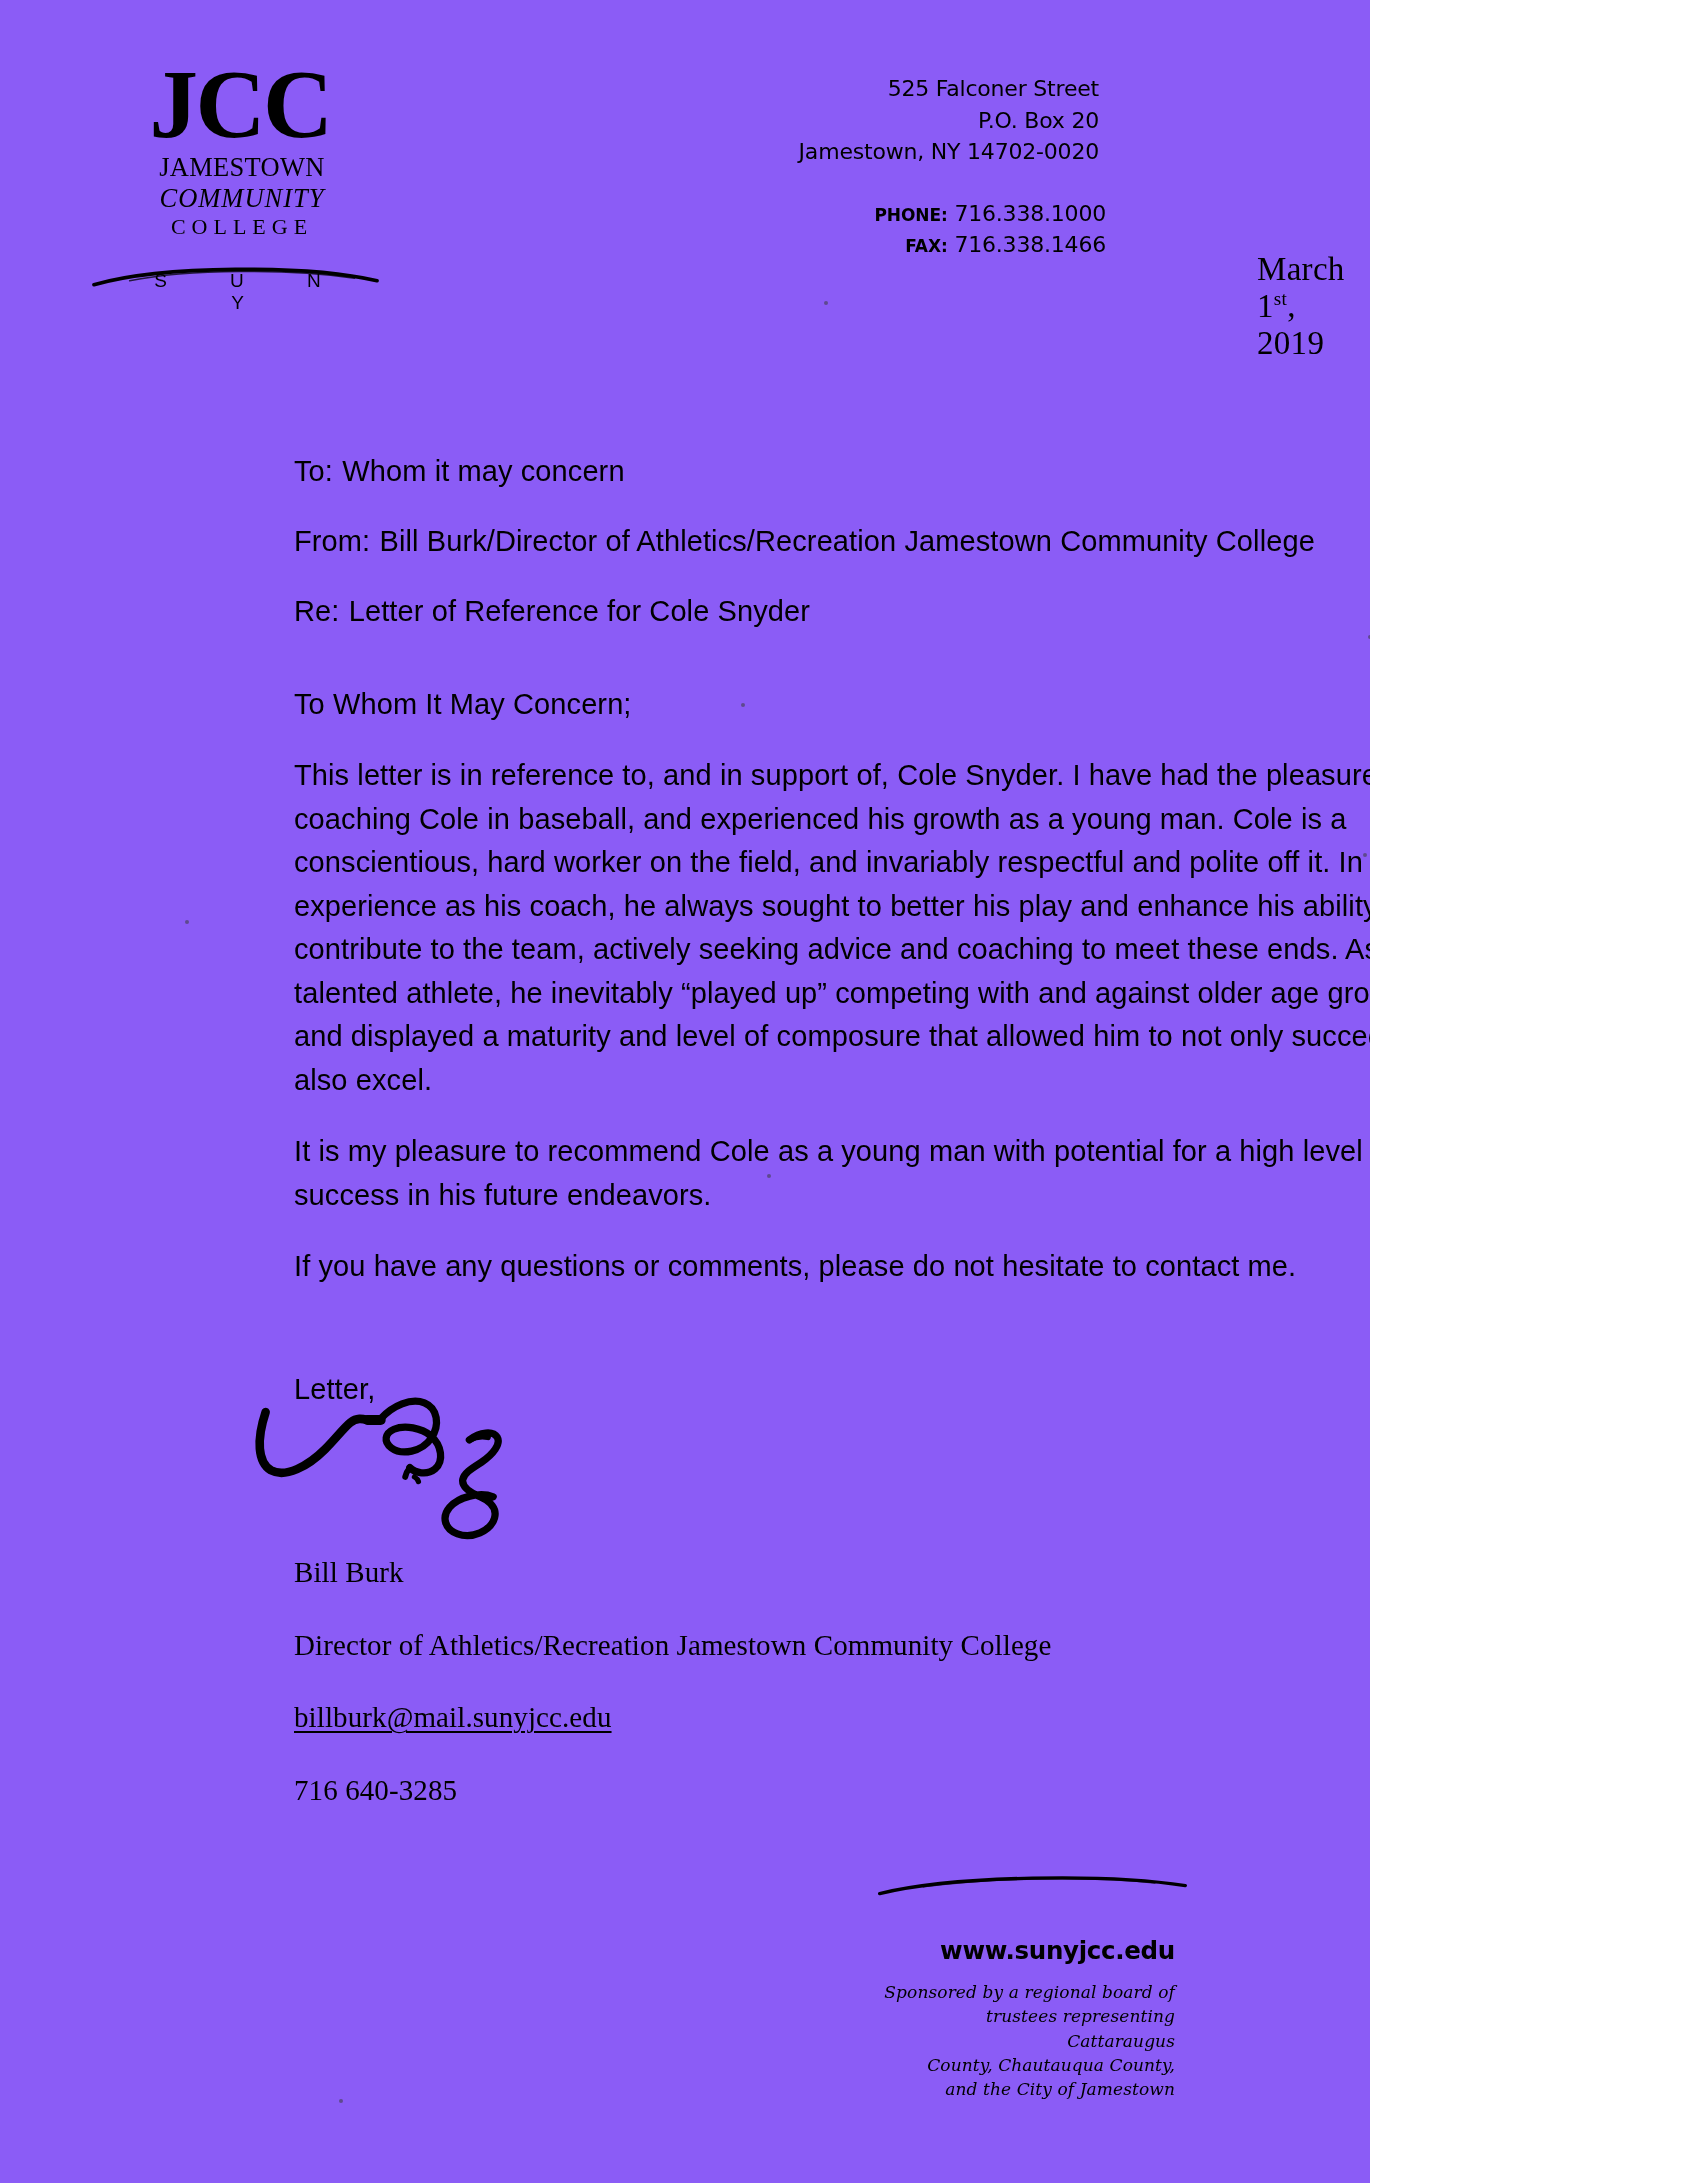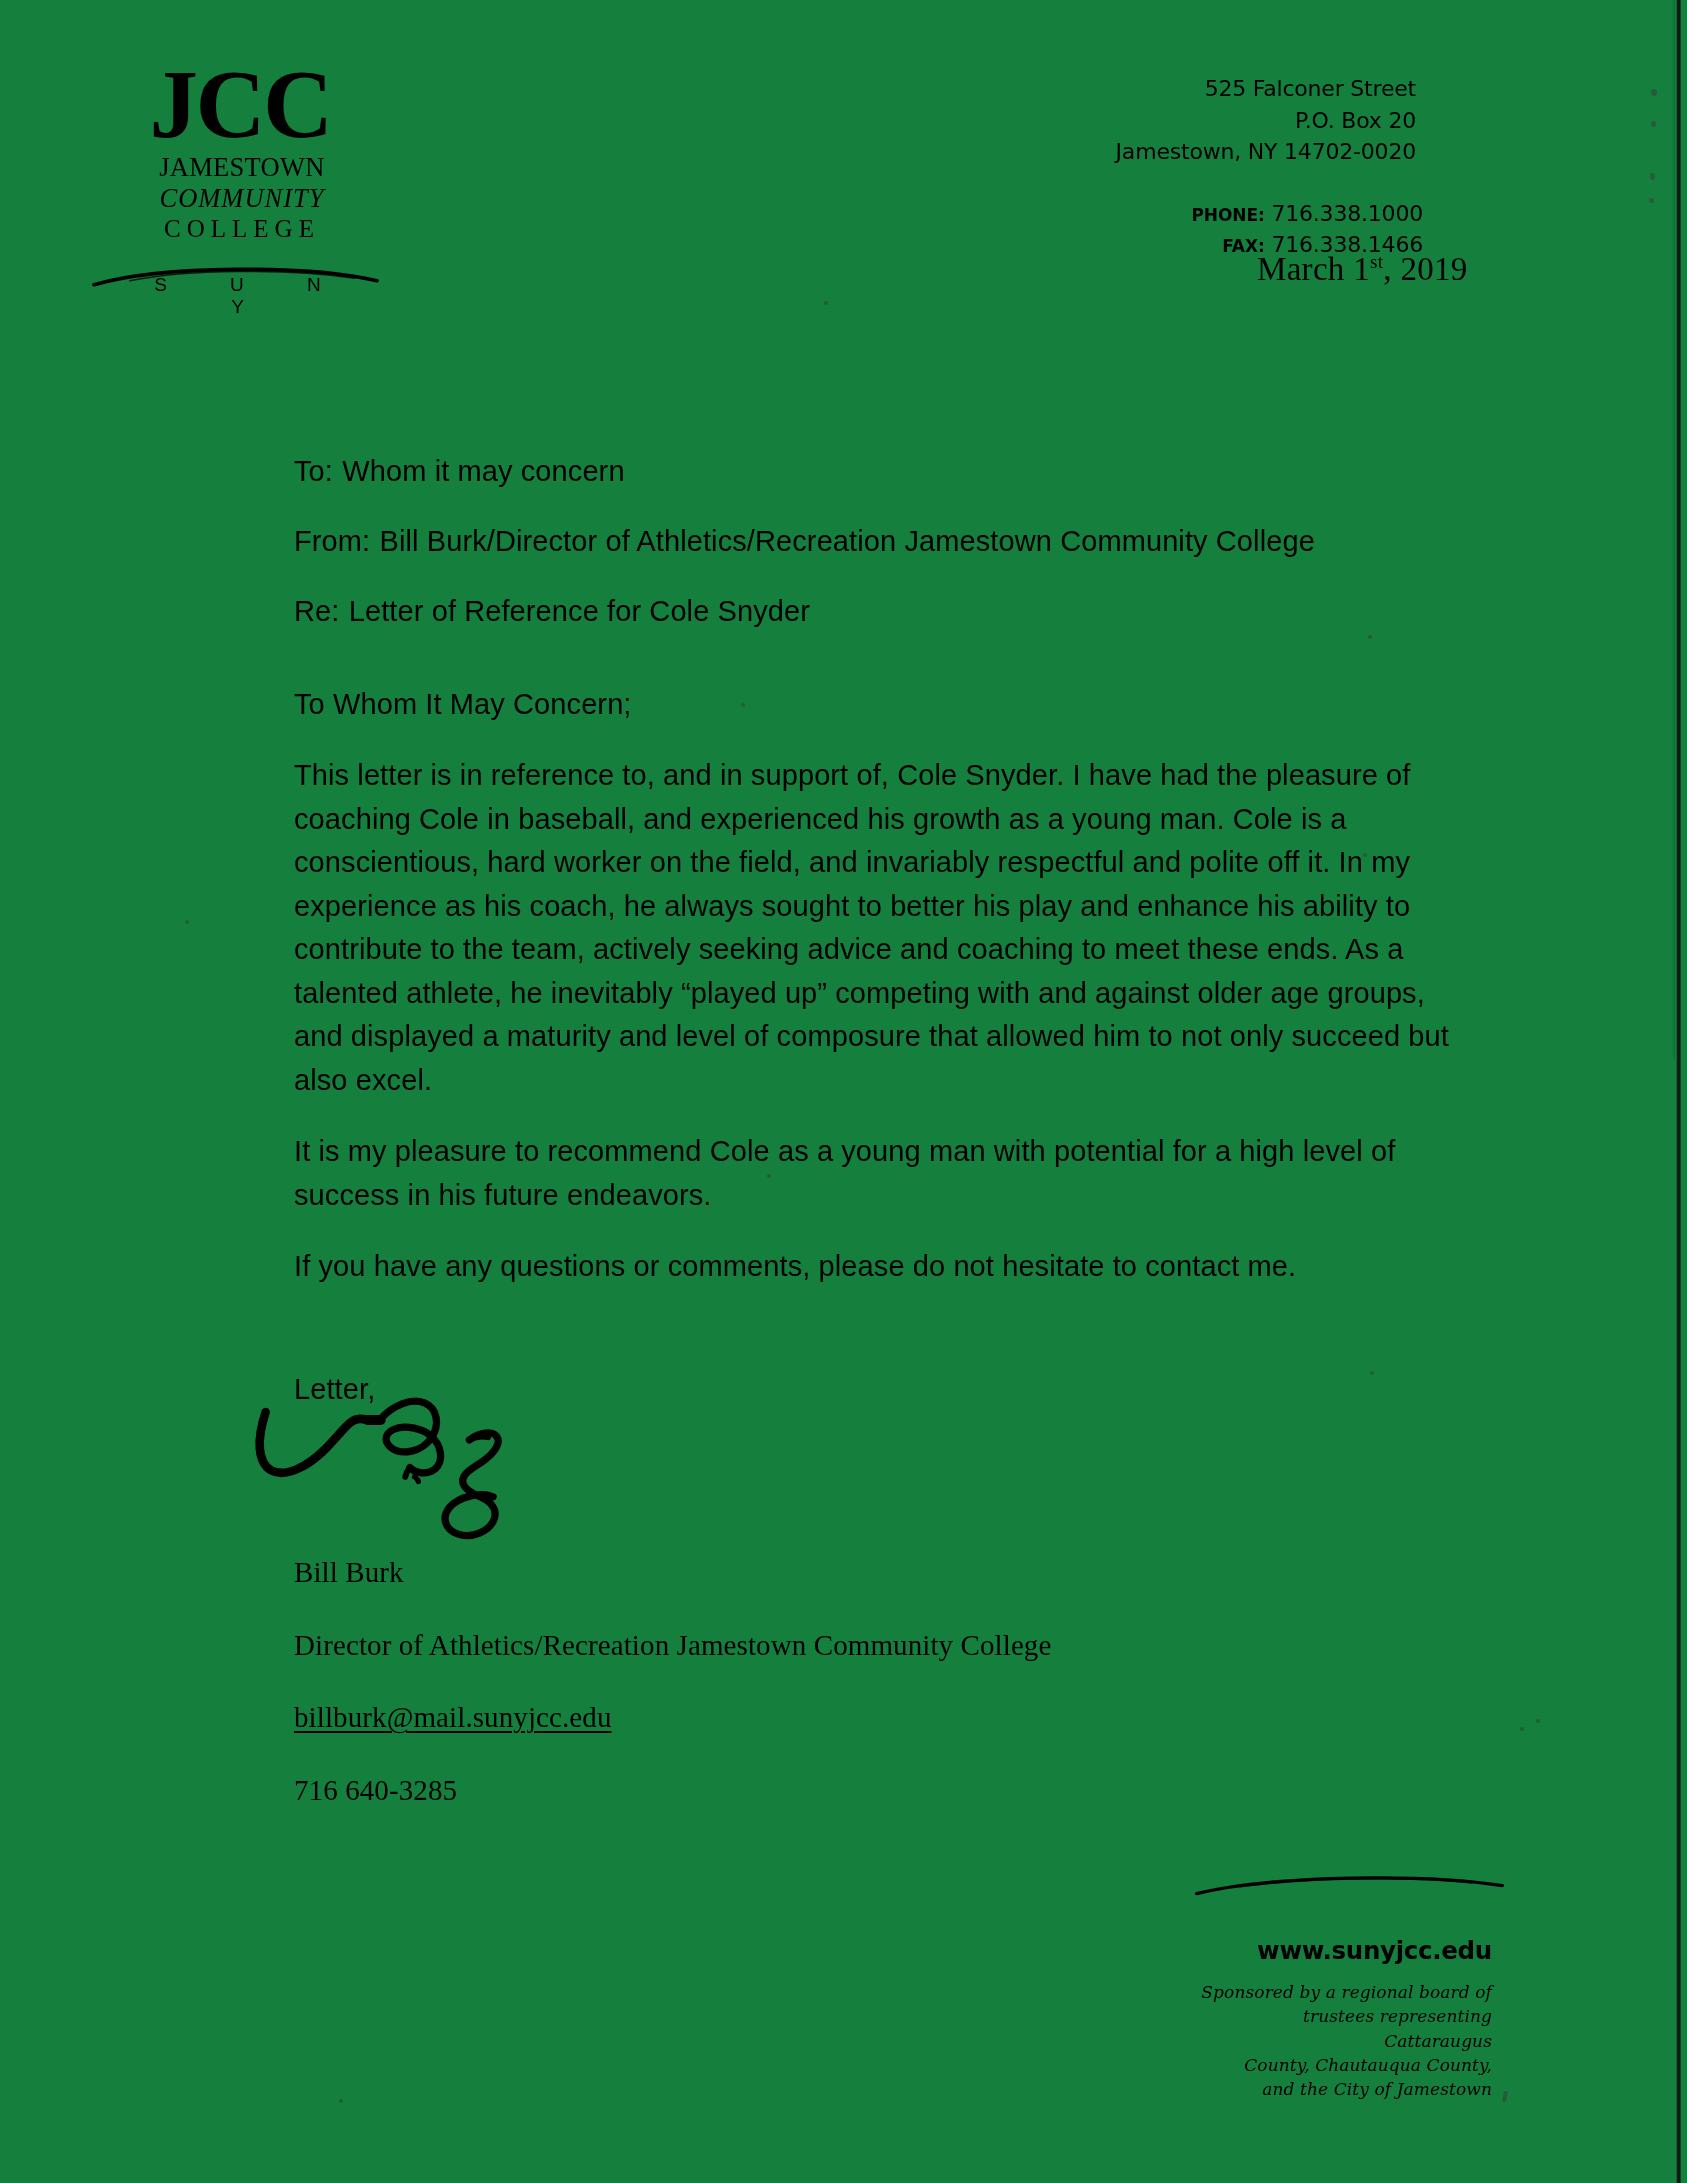--- a/index.html
+++ b/index.html
@@ -6,23 +6,23 @@
     margin: 0;
     padding: 0;
     background: #ffffff;
   }
   body {
     font-family: "Liberation Serif", "DejaVu Serif", serif;
     color: #000000;
   }
   #page {
     position: relative;
-    width: 1687px;
+    width: 1370px;
     height: 2183px;
-    background: #15803d;
+    background: #8b5cf6;
     overflow: hidden;
   }
 
   
   .scan-edge-right {
     position: absolute;
     top: 0;
     left: 1676px;
     width: 4.6px;
     height: 2183px;
@@ -66,21 +66,21 @@
   }
   .logo-word {
     font-family: "Liberation Serif", "DejaVu Serif", serif;
     font-size: 26.5px;
     font-weight: 400;
     line-height: 1.18;
     display: block;
   }
   .logo-word.w1 { letter-spacing: 0.3px; }
   .logo-word.w2 { letter-spacing: 1px; font-style: italic; }
-  .logo-word.w3 { letter-spacing: 6px; font-size: 25px; }
+  .logo-word.w3 { letter-spacing: 6px; font-size: 22px; }
   #logo-swoosh {
     position: absolute;
     left: -13.2px;
     top: 198px;
     width: 291px;
     height: 29px;
   }
   #logo-suny {
     text-align: center;
     margin-top: 30px;

